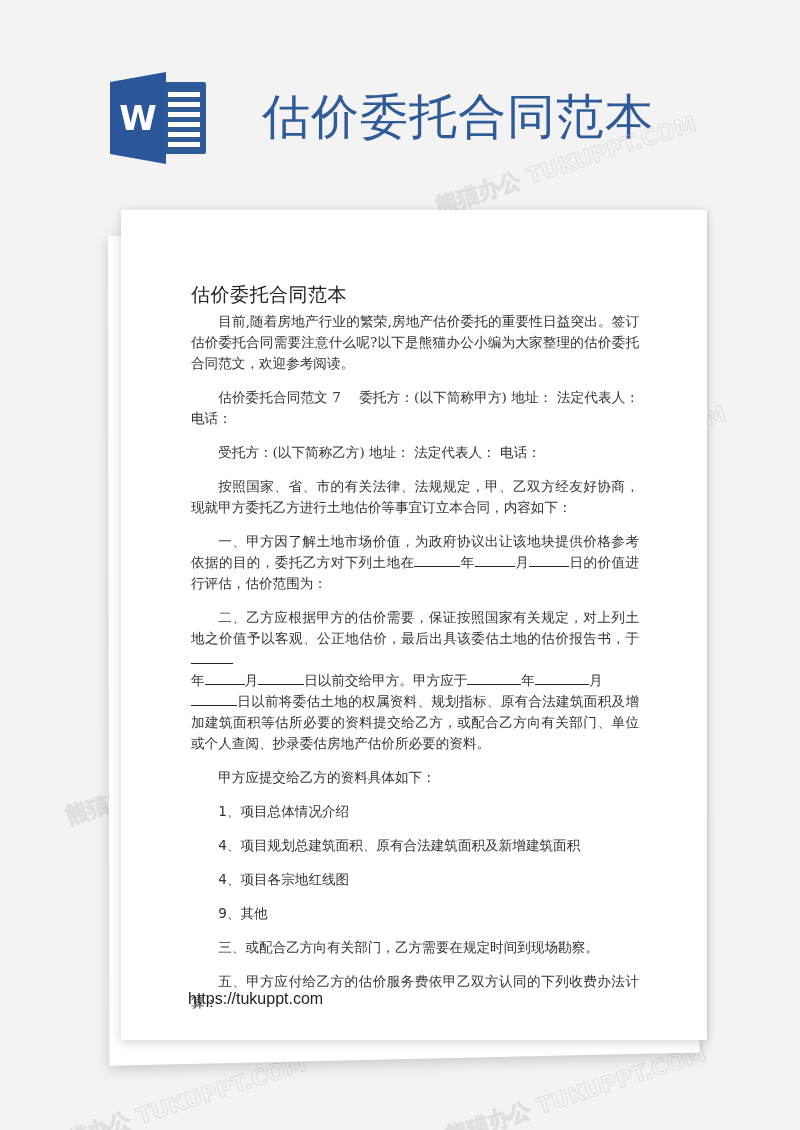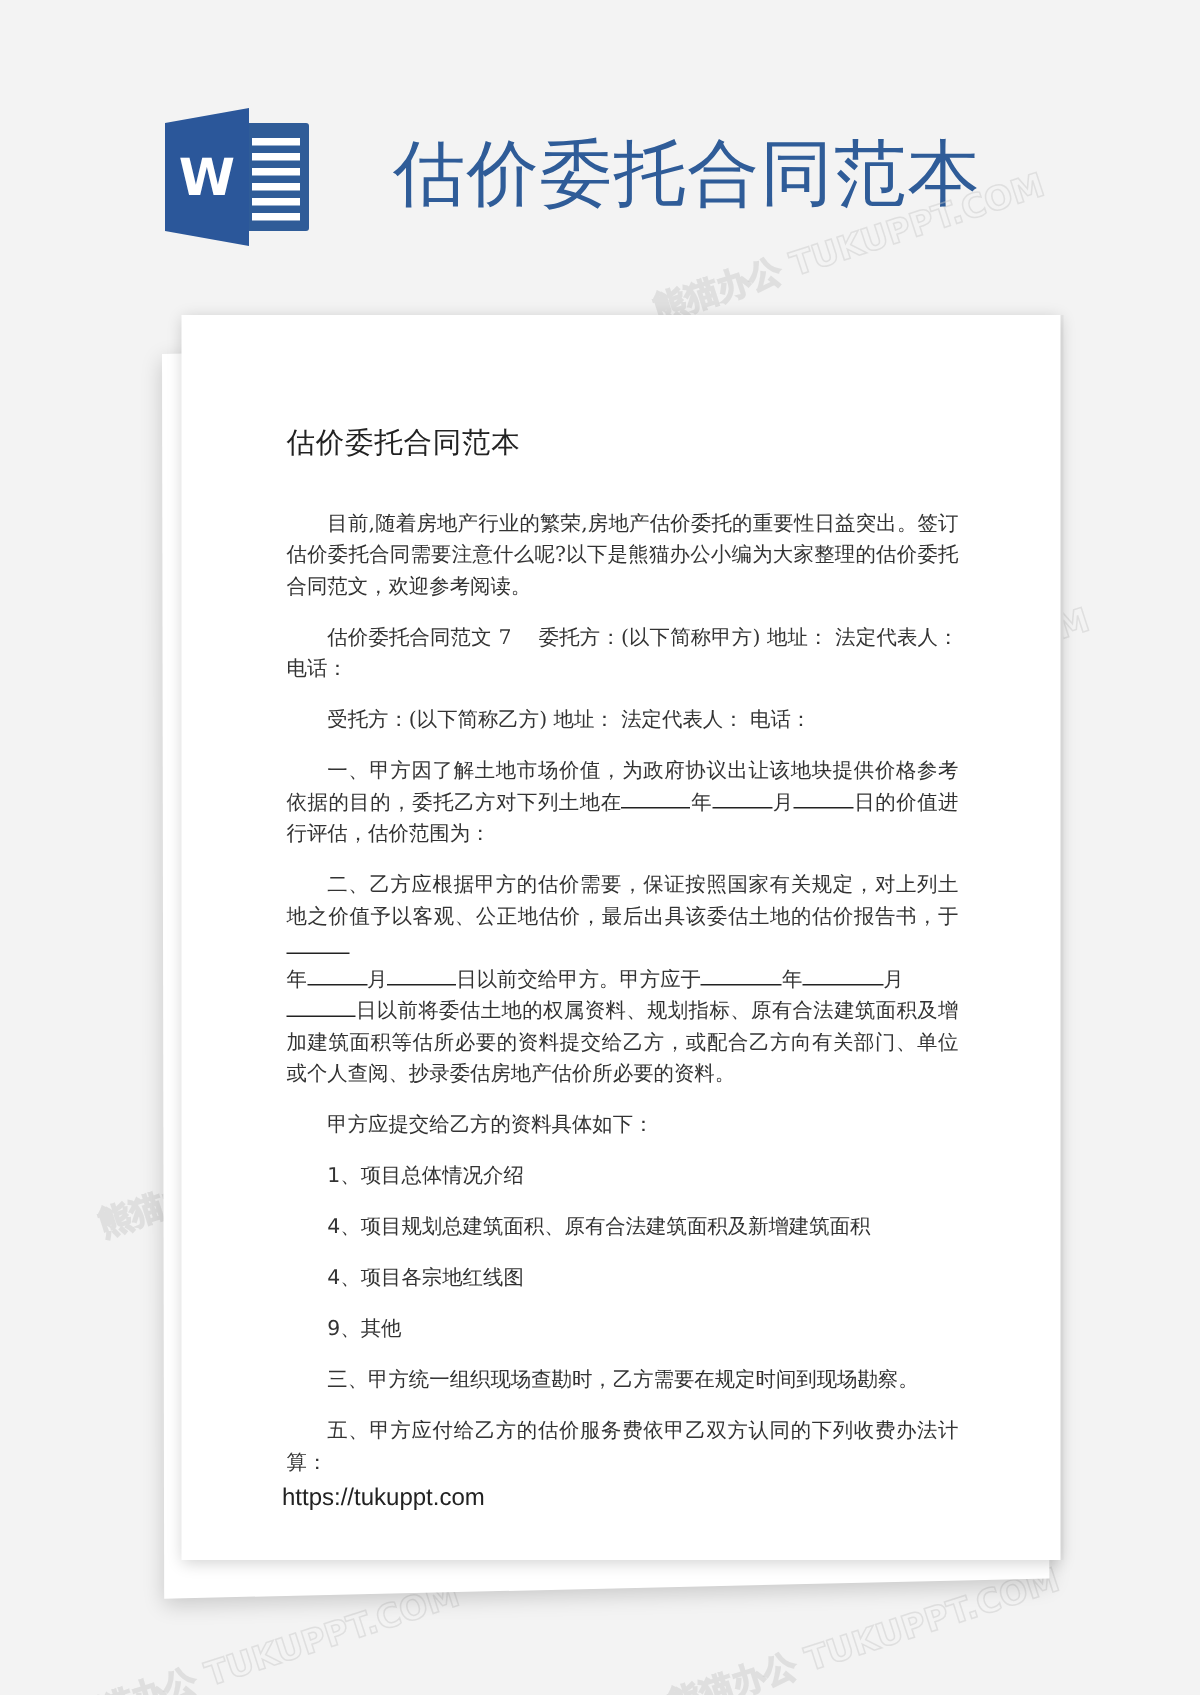--- a/index.html
+++ b/index.html
@@ -27,21 +27,21 @@
       position: absolute; left: 121px; top: 210px; width: 586px; height: 830px;
       background: #ffffff;
       box-shadow: 0 2px 10px rgba(0,0,0,0.18), 2px 0 0 #e8e8e8;
     }
     .doc-title {
       position: absolute; left: 70px; top: 72px;
       font-family: "DejaVu Sans", "Liberation Sans", sans-serif;
       font-size: 19px; color: #222; letter-spacing: 0.5px;
     }
     .body {
-      position: absolute; left: 70px; top: 129px; width: 448px;
+      position: absolute; left: 70px; top: 101px; width: 448px;
       font-size: 13.6px; line-height: 21px; color: #333;
       text-align: justify;
     }
     .body p { margin: 0 0 13px 0; text-indent: 2em; }
     .body p.list { text-indent: 2em; font-family: "DejaVu Sans", "Liberation Sans", sans-serif; }
     .blank { display: inline-block; border-bottom: 1px solid #222; height: 13px; vertical-align: baseline; }
     .footer-url {
       position: absolute; left: 67px; top: 780px;
       font-family: Liberation Sans, sans-serif;
       font-size: 16px; color: #222;
@@ -79,24 +79,25 @@
 <div class="watermark" style="left:40px; top:1090px;">熊猫办公 TUKUPPT.COM</div>
 
 <div class="back-sheet"></div>
 
 <div class="page">
   <div class="doc-title">估价委托合同范本</div>
   <div class="body">
     <p>目前,随着房地产行业的繁荣,房地产估价委托的重要性日益突出。签订估价委托合同需要注意什么呢?以下是熊猫办公小编为大家整理的估价委托合同范文，欢迎参考阅读。</p>
     <p>估价委托合同范文 7　 委托方：(以下简称甲方) 地址： 法定代表人： 电话：</p>
     <p>受托方：(以下简称乙方) 地址： 法定代表人： 电话：</p>
+    <p>按照国家、省、市的有关法律、法规规定，甲、乙双方经友好协商，现就甲方委托乙方进行土地估价等事宜订立本合同，内容如下：</p>
     <p><span>一、甲方因了解土地市场价值，为政府协议出让该地块提供价格参考依据的目的，委托乙方对下列土地在</span><span class="blank" style="width:46px"></span><span>年</span><span class="blank" style="width:40px"></span><span>月</span><span class="blank" style="width:40px"></span><span>日的价值进行评估，估价范围为：</span></p>
     <p><span>二、乙方应根据甲方的估价需要，保证按照国家有关规定，对上列土地之价值予以客观、公正地估价，最后出具该委估土地的估价报告书，于</span><span class="blank" style="width:42px"></span><br><span>年</span><span class="blank" style="width:40px"></span><span>月</span><span class="blank" style="width:46px"></span><span>日以前交给甲方。甲方应于</span><span class="blank" style="width:54px"></span><span>年</span><span class="blank" style="width:54px"></span><span>月</span><br><span class="blank" style="width:46px"></span><span>日以前将委估土地的权属资料、规划指标、原有合法建筑面积及增加建筑面积等估所必要的资料提交给乙方，或配合乙方向有关部门、单位或个人查阅、抄录委估房地产估价所必要的资料。</span></p>
     <p>甲方应提交给乙方的资料具体如下：</p>
     <p class="list">1、项目总体情况介绍</p>
     <p class="list">4、项目规划总建筑面积、原有合法建筑面积及新增建筑面积</p>
     <p class="list">4、项目各宗地红线图</p>
     <p class="list">9、其他</p>
-    <p>三、甲方统一组织现场查勘时，乙方需要在规定时间到现场勘察。</p>
+    <p>三、或配合乙方向有关部门，乙方需要在规定时间到现场勘察。</p>
     <p>五、甲方应付给乙方的估价服务费依甲乙双方认同的下列收费办法计算：</p>
   </div>
   <div class="footer-url">https://tukuppt.com</div>
 </div>
 
 </body></html>

